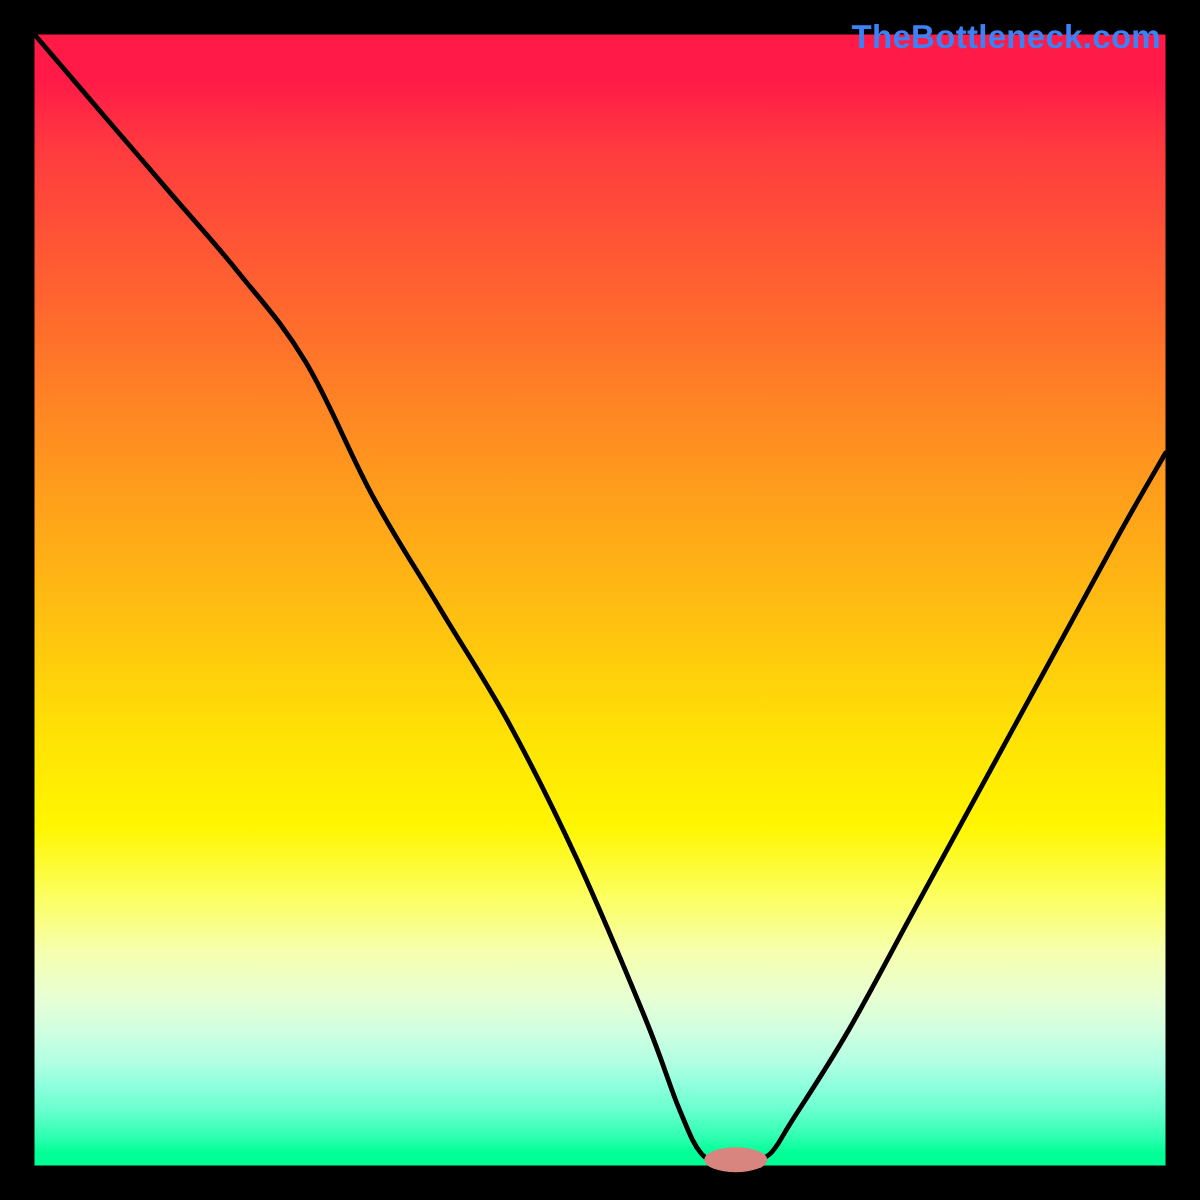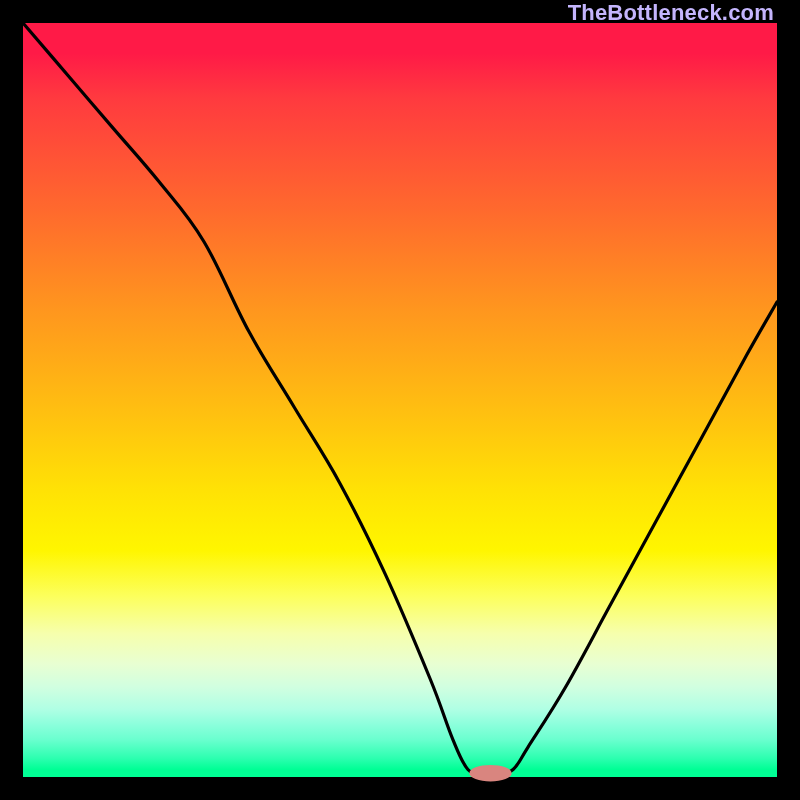--- a/index.html
+++ b/index.html
@@ -40,26 +40,26 @@
       #b0ffe4 91%,
       #8cffdc 93%,
       #6bffcf 95%,
       #2dffb0 97.5%,
       #00ff95 99%,
       #00ff95 100%
     );
   }
   .watermark {
     position: absolute;
-    top: 0px;
+    top: 12px;
     right: 26px;
     font-family: Arial, Helvetica, sans-serif;
     font-size: 22px;
     font-weight: bold;
-    color: #c4b5fd;
+    color: #3b82f6;
     letter-spacing: 0.2px;
   }
   svg.curve {
     position: absolute;
     left: 23px;
     top: 23px;
     width: 754px;
     height: 754px;
     overflow: visible;
   }

